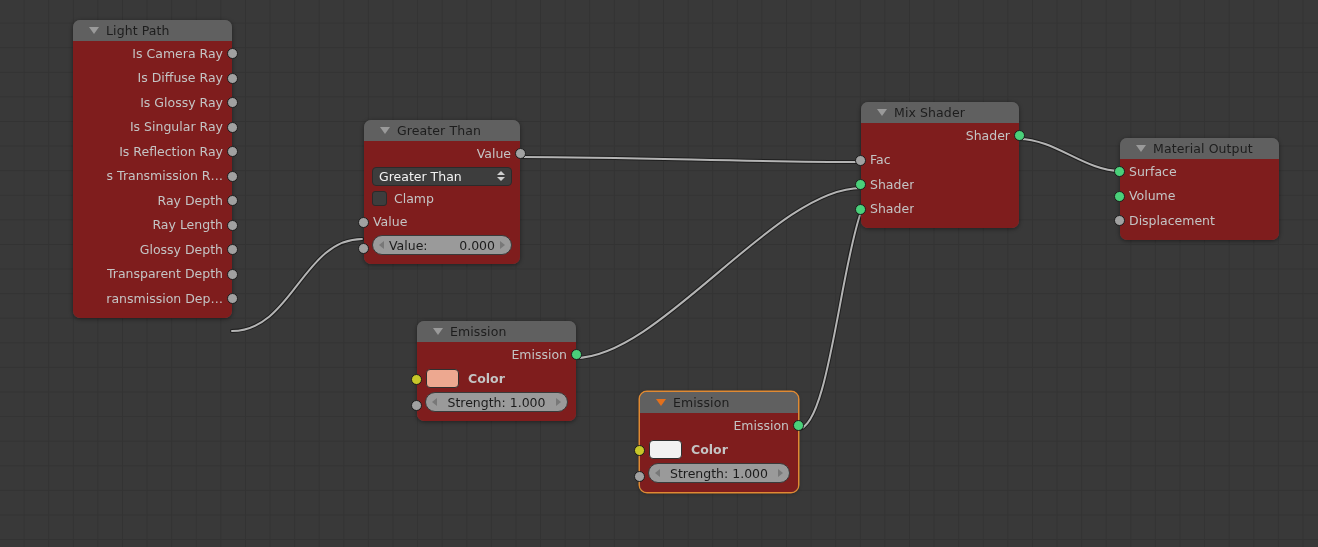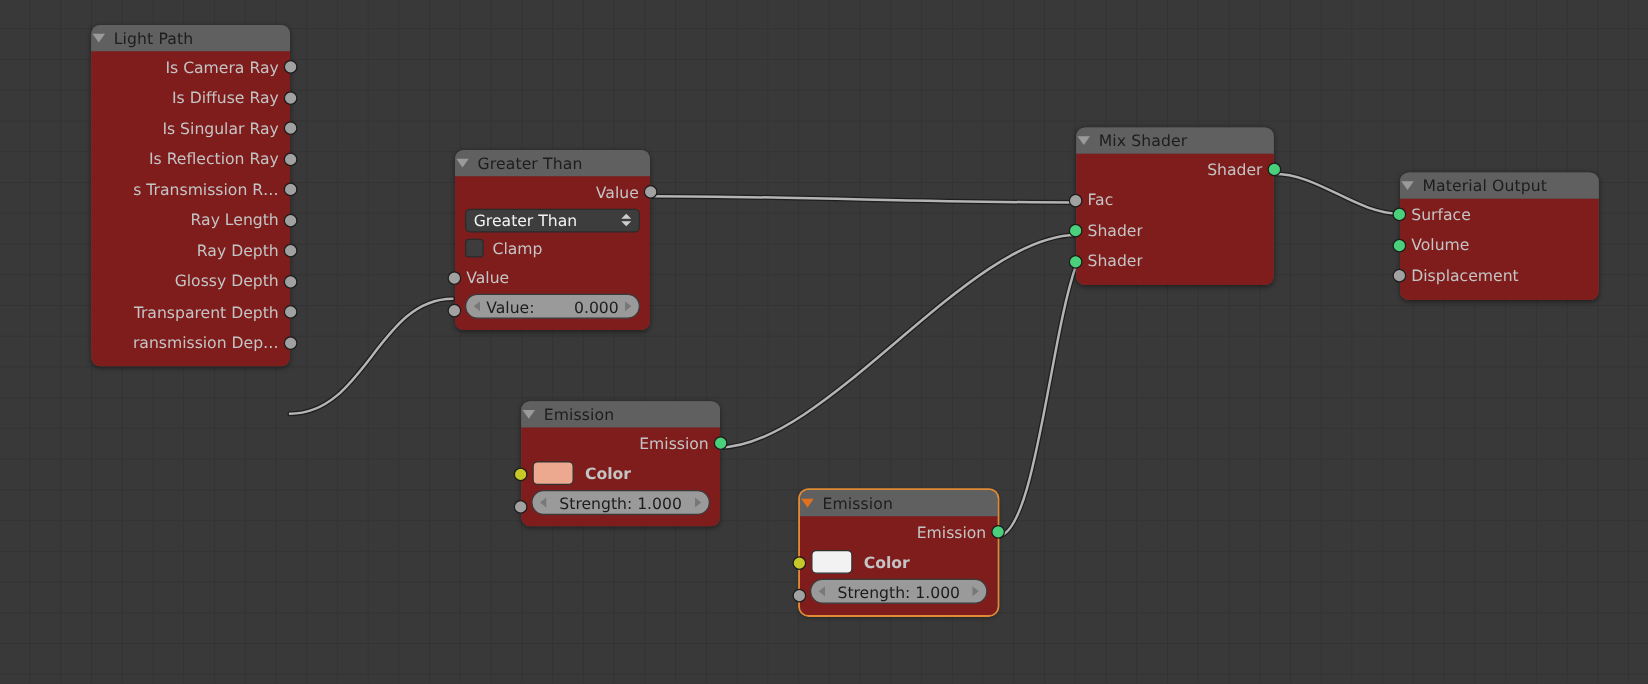--- a/index.html
+++ b/index.html
@@ -46,21 +46,21 @@
   }
   .node.selected {
     box-shadow: 0 0 0 1.5px #e08a33, 0 1px 4px rgba(0,0,0,0.45);
   }
   .node-header {
     height: 21px;
     border-radius: 7px 7px 0 0;
     background: #606060;
     display: flex;
     align-items: center;
-    padding-left: 1px;
+    padding-left: 16px;
     box-sizing: border-box;
   }
   .node-header .tri {
     width: 0; height: 0;
     border-left: 5px solid transparent;
     border-right: 5px solid transparent;
     border-top: 7px solid #9a9a9a;
     margin-right: 7px;
     flex: 0 0 auto;
   }
@@ -256,37 +256,41 @@
     <div class="node-body">
       <div class="row out">
         <span class="row-label">Is Camera Ray</span>
         <span class="sock right gray" style="top:7px"></span>
       </div>
       <div class="row out">
         <span class="row-label">Is Diffuse Ray</span>
         <span class="sock right gray" style="top:7px"></span>
       </div>
       <div class="row out">
+        <span class="row-label">Is Glossy Ray</span>
+        <span class="sock right gray" style="top:7px"></span>
+      </div>
+      <div class="row out">
         <span class="row-label">Is Singular Ray</span>
         <span class="sock right gray" style="top:7px"></span>
       </div>
       <div class="row out">
         <span class="row-label">Is Reflection Ray</span>
         <span class="sock right gray" style="top:7px"></span>
       </div>
       <div class="row out">
         <span class="row-label">s Transmission R…</span>
         <span class="sock right gray" style="top:7px"></span>
       </div>
       <div class="row out">
+        <span class="row-label">Ray Depth</span>
+        <span class="sock right gray" style="top:7px"></span>
+      </div>
+      <div class="row out">
         <span class="row-label">Ray Length</span>
-        <span class="sock right gray" style="top:7px"></span>
-      </div>
-      <div class="row out">
-        <span class="row-label">Ray Depth</span>
         <span class="sock right gray" style="top:7px"></span>
       </div>
       <div class="row out">
         <span class="row-label">Glossy Depth</span>
         <span class="sock right gray" style="top:7px"></span>
       </div>
       <div class="row out">
         <span class="row-label">Transparent Depth</span>
         <span class="sock right gray" style="top:7px"></span>
       </div>

